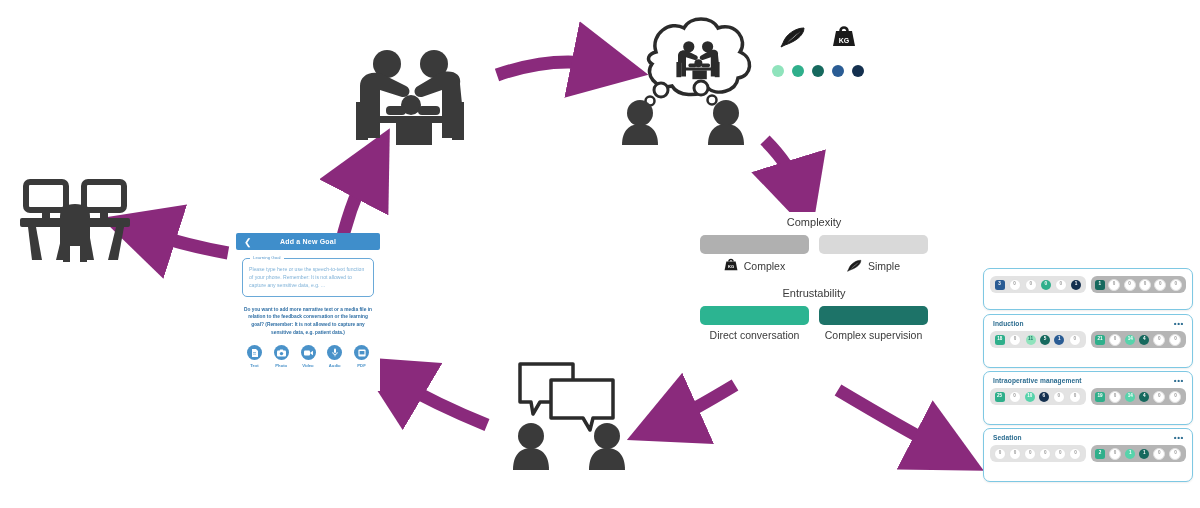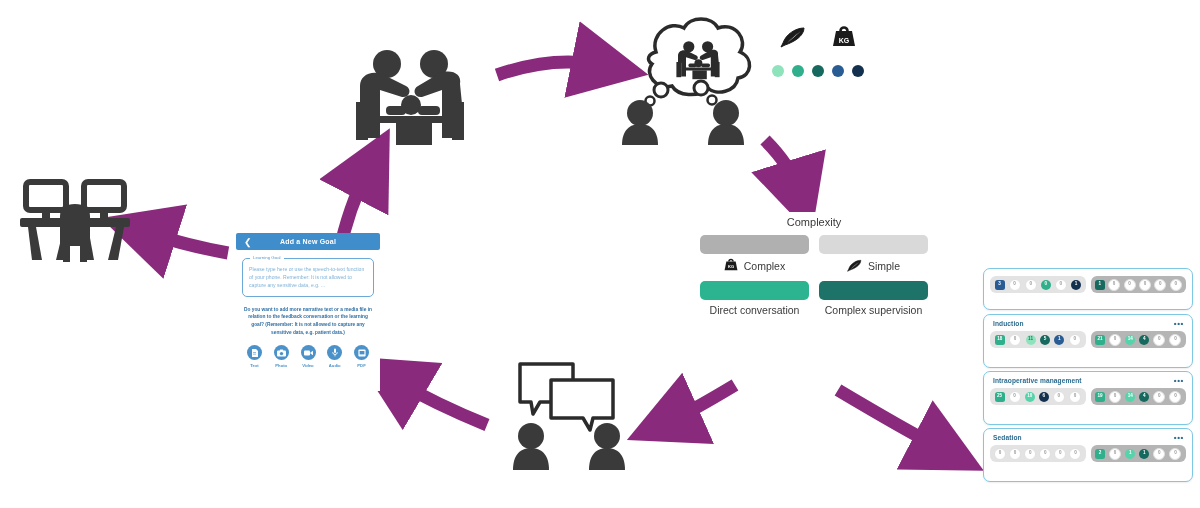--- a/index.html
+++ b/index.html
@@ -323,20 +323,21 @@
       <div class="legend-cell">
         <span>
           <svg width="15" height="13" viewBox="0 0 26 22">
             <path d="M24,2 C16,2 6,8 3,17 L1,21 L5,19 C14,16 24,10 24,2 z M6,18 C10,13 16,8 21,5" fill="#1b1b1b" stroke="#1b1b1b" stroke-width="1"></path>
           </svg>
         </span>
         <span>Simple</span>
       </div>
     </div>
 
+    <div class="card-heading" style="margin-top:13px;">Entrustability</div>
     <div class="bar-row">
       <div class="bar bar-green-light" style="background: rgb(44, 180, 145);"></div>
       <div class="bar bar-green-dark" style="background: rgb(29, 115, 104);"></div>
     </div>
     <div class="legend-row">
       <div class="legend-cell plain">Direct conversation</div>
       <div class="legend-cell plain">Complex supervision</div>
     </div>
   </div>
 

